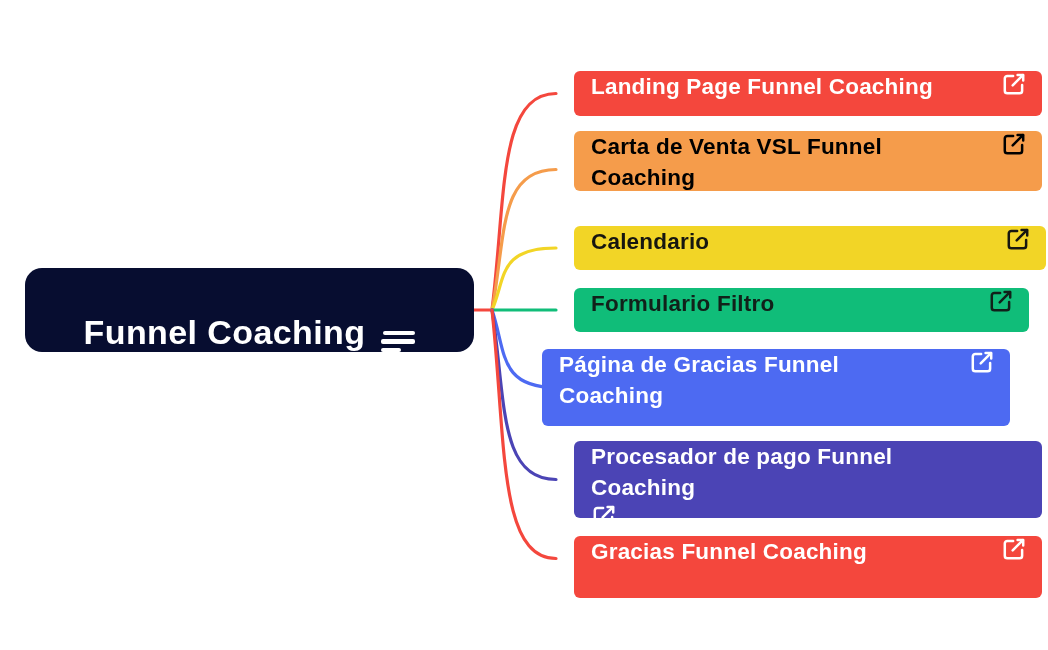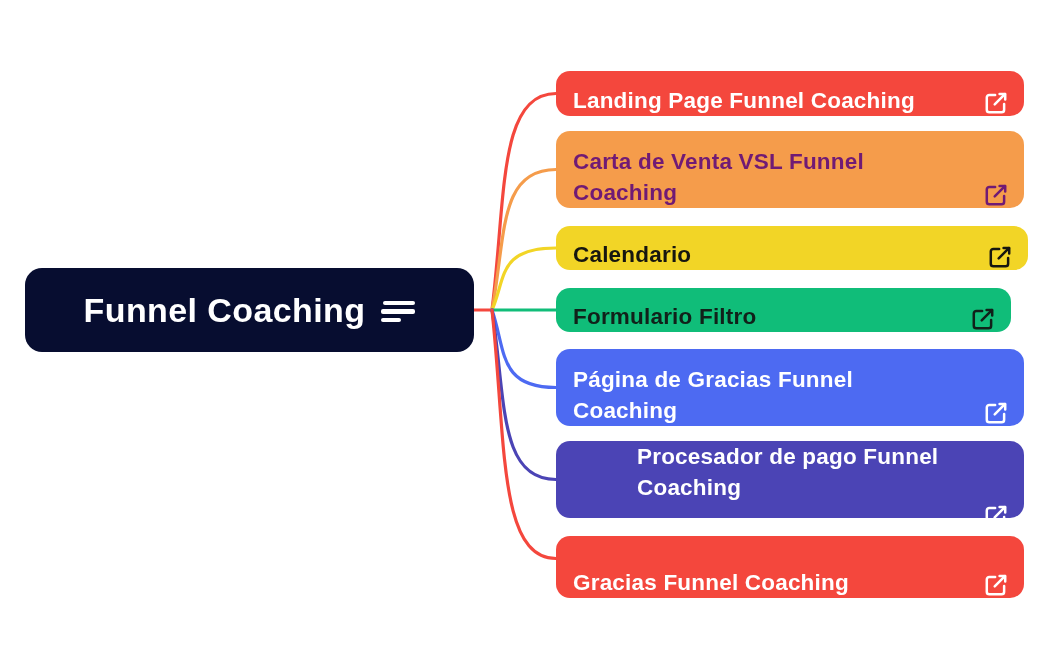--- a/index.html
+++ b/index.html
@@ -15,21 +15,21 @@
     overflow: hidden;
   }
   #connector-svg {
     position: absolute;
     left: 0; top: 0;
     pointer-events: none;
   }
   .root-node {
     position: absolute;
     display: flex;
-    align-items: center;
+    align-items: flex-end;
     justify-content: center;
     gap: 16px;
     border-radius: 17px;
     cursor: pointer;
   }
   .root-label {
     font-size: 34px;
     font-weight: 700;
     letter-spacing: 0.4px;
     white-space: nowrap;
@@ -43,26 +43,27 @@
     margin-top: 3px;
     cursor: pointer;
   }
   .notes-icon .bar { background: #ffffff; height: 4.4px; border-radius: 2px; }
   .notes-icon .bar1 { width: 32px; margin-left: 2px; }
   .notes-icon .bar2 { width: 34px; }
   .notes-icon .bar3 { width: 20px; }
   .child-node {
     position: absolute;
     display: flex;
-    align-items: flex-end;
+    align-items: flex-start;
     justify-content: space-between;
     box-sizing: border-box;
     padding: 0 15px 0 17px;
-    border-radius: 14px;
+    border-radius: 6px;
     cursor: pointer;
+    margin-left: 18px;
   }
   .child-label {
     font-size: 22.5px;
     font-weight: 700;
     letter-spacing: 0.2px;
     line-height: 31px;
     max-width: 372px;
   }
   .ext-icon {
     display: flex;
@@ -101,21 +102,21 @@
     <span class="child-label">Landing Page Funnel Coaching</span>
     <span class="ext-icon">
       <svg width="26" height="26" viewBox="0 0 24 24" fill="none" stroke="currentColor" stroke-width="2.3" stroke-linecap="round" stroke-linejoin="round">
         <path d="M19.5 13v5.2a2.4 2.4 0 0 1-2.4 2.4H5.9a2.4 2.4 0 0 1-2.4-2.4V7a2.4 2.4 0 0 1 2.4-2.4h5.3"></path>
         <path d="M15.3 3.6h5.2v5.2"></path>
         <path d="M10.8 13.3 20.2 3.8"></path>
       </svg>
     </span>
   </div>
 
-  <div class="child-node" style="left: 556px; width: 468px; top: 131px; height: 77px; background: rgb(245, 156, 75); color: #701a75;">
+  <div class="child-node" style="left: 556px; width: 468px; top: 131px; height: 60px; background: rgb(245, 156, 75); color: #000000;">
     <span class="child-label">Carta de Venta VSL Funnel Coaching</span>
     <span class="ext-icon">
       <svg width="26" height="26" viewBox="0 0 24 24" fill="none" stroke="currentColor" stroke-width="2.3" stroke-linecap="round" stroke-linejoin="round">
         <path d="M19.5 13v5.2a2.4 2.4 0 0 1-2.4 2.4H5.9a2.4 2.4 0 0 1-2.4-2.4V7a2.4 2.4 0 0 1 2.4-2.4h5.3"></path>
         <path d="M15.3 3.6h5.2v5.2"></path>
         <path d="M10.8 13.3 20.2 3.8"></path>
       </svg>
     </span>
   </div>
 
@@ -134,21 +135,21 @@
     <span class="child-label">Formulario Filtro</span>
     <span class="ext-icon">
       <svg width="26" height="26" viewBox="0 0 24 24" fill="none" stroke="currentColor" stroke-width="2.3" stroke-linecap="round" stroke-linejoin="round">
         <path d="M19.5 13v5.2a2.4 2.4 0 0 1-2.4 2.4H5.9a2.4 2.4 0 0 1-2.4-2.4V7a2.4 2.4 0 0 1 2.4-2.4h5.3"></path>
         <path d="M15.3 3.6h5.2v5.2"></path>
         <path d="M10.8 13.3 20.2 3.8"></path>
       </svg>
     </span>
   </div>
 
-  <div class="child-node" style="left: 556px; width: 468px; top: 349px; height: 77px; background: rgb(77, 106, 242); color: rgb(255, 255, 255);">
+  <div class="child-node" style="left: 524px; width: 468px; top: 349px; height: 77px; background: rgb(77, 106, 242); color: rgb(255, 255, 255);">
     <span class="child-label">Página de Gracias Funnel Coaching</span>
     <span class="ext-icon">
       <svg width="26" height="26" viewBox="0 0 24 24" fill="none" stroke="currentColor" stroke-width="2.3" stroke-linecap="round" stroke-linejoin="round">
         <path d="M19.5 13v5.2a2.4 2.4 0 0 1-2.4 2.4H5.9a2.4 2.4 0 0 1-2.4-2.4V7a2.4 2.4 0 0 1 2.4-2.4h5.3"></path>
         <path d="M15.3 3.6h5.2v5.2"></path>
         <path d="M10.8 13.3 20.2 3.8"></path>
       </svg>
     </span>
   </div>
 

